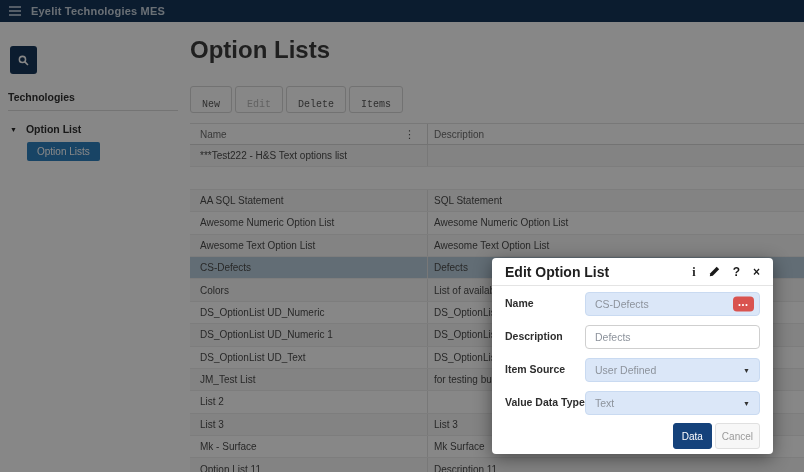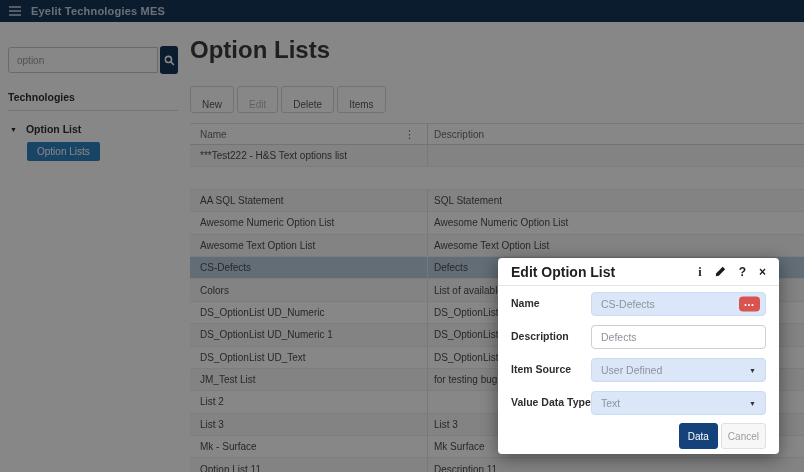--- a/index.html
+++ b/index.html
@@ -35,21 +35,21 @@
   .tree-child {
     display:inline-block; margin:7px 0 0 27px; padding:4px 10px; background:#2e80bf;
     color:#fff; font-size:10px; border-radius:2px; cursor:pointer;
   }
   
   .main { position:absolute; top:22px; left:186px; right:0; bottom:0; }
   .page-title { margin:14px 0 0 4px; font-size:24px; font-weight:bold; color:#3c3c3c; }
   .toolbar { margin:22px 0 0 4px; display:flex; gap:3px; }
   .tbtn {
     height:27px; padding:12px 11px; background:#fff; border:1px solid #d8d8d8; border-radius:3px;
-    font-size:10px; color:#5a5a5a; font-family:Liberation Sans, sans-serif; cursor:pointer;
+    font-size:10px; color:#5a5a5a; font-family:Liberation Mono, monospace; cursor:pointer;
   }
   .tbtn.disabled { color:#b8b8b8; cursor:default; }
   .table { margin:10px 0 0 4px; }
   .thead {
     display:grid; grid-template-columns:238px 1fr; height:22px;
     border-top:1px solid #e3e3e3; border-bottom:1px solid #d9d9d9; color:#6e6e6e;
   }
   .hc { display:flex; align-items:center; }
   .hc.name { padding:0 12px 0 10px; justify-content:space-between; border-right:1px solid #d9d9d9; }
   .hc.desc { padding-left:6px; }
@@ -57,21 +57,21 @@
   .trow { display:grid; grid-template-columns:238px 1fr; height:22.4px; border-bottom:1px solid #ececec; }
   .trow.alt { background:#f7f7f7; }
   .trow.sel { background:#b9cfdd; }
   .tc { display:flex; align-items:center; overflow:hidden; white-space:nowrap; }
   .tc.name { padding-left:10px; border-right:1px solid #e3e3e3; }
   .tc.desc { padding-left:6px; }
   
   .overlay { position:absolute; inset:0; background:rgba(0,0,0,0.47); z-index:50; }
   .modal {
     position:absolute; left:492px; top:258px; width:281px; height:196px; background:#fff;
-    border-radius:4px; box-shadow:0 4px 18px rgba(0,0,0,0.45); z-index:60;margin-left:6px;
+    border-radius:4px; box-shadow:0 4px 18px rgba(0,0,0,0.45); z-index:60;
   }
   .mhead {
     height:28px; display:flex; align-items:center; padding:0 13px;
     border-bottom:1px solid #e4e4e4;
   }
   .mtitle { flex:1; font-size:14px; font-weight:600; color:#1f1f1f; }
   .micons { display:flex; align-items:center; gap:13px; }
   .micon { font-size:12px; font-weight:bold; color:#1a1a1a; cursor:pointer; line-height:1; }
   .micon.info { font-family:"Liberation Serif", serif; }
   .mrow { position:absolute; left:13px; right:13px; display:flex; align-items:center; }
@@ -102,21 +102,20 @@
   <div class="hamburger">
     <span></span>
       <span></span>
       <span></span>
   </div>
   <div class="topbar-title">Eyelit Technologies MES</div>
 </div>
 
 <div class="sidebar">
   <div class="search-wrap">
-    <input class="search-input" value="option" style="">
     <button class="search-btn">
       <span style="display:flex">
         <svg width="11" height="11" viewBox="0 0 16 16" fill="none" stroke="#ffffff" stroke-width="2.2">
           <circle cx="6.5" cy="6.5" r="4.5"></circle>
             <line x1="10" y1="10" x2="14.5" y2="14.5"></line>
         </svg>
       </span>
     </button>
   </div>
   <div class="section-label">Technologies</div>

